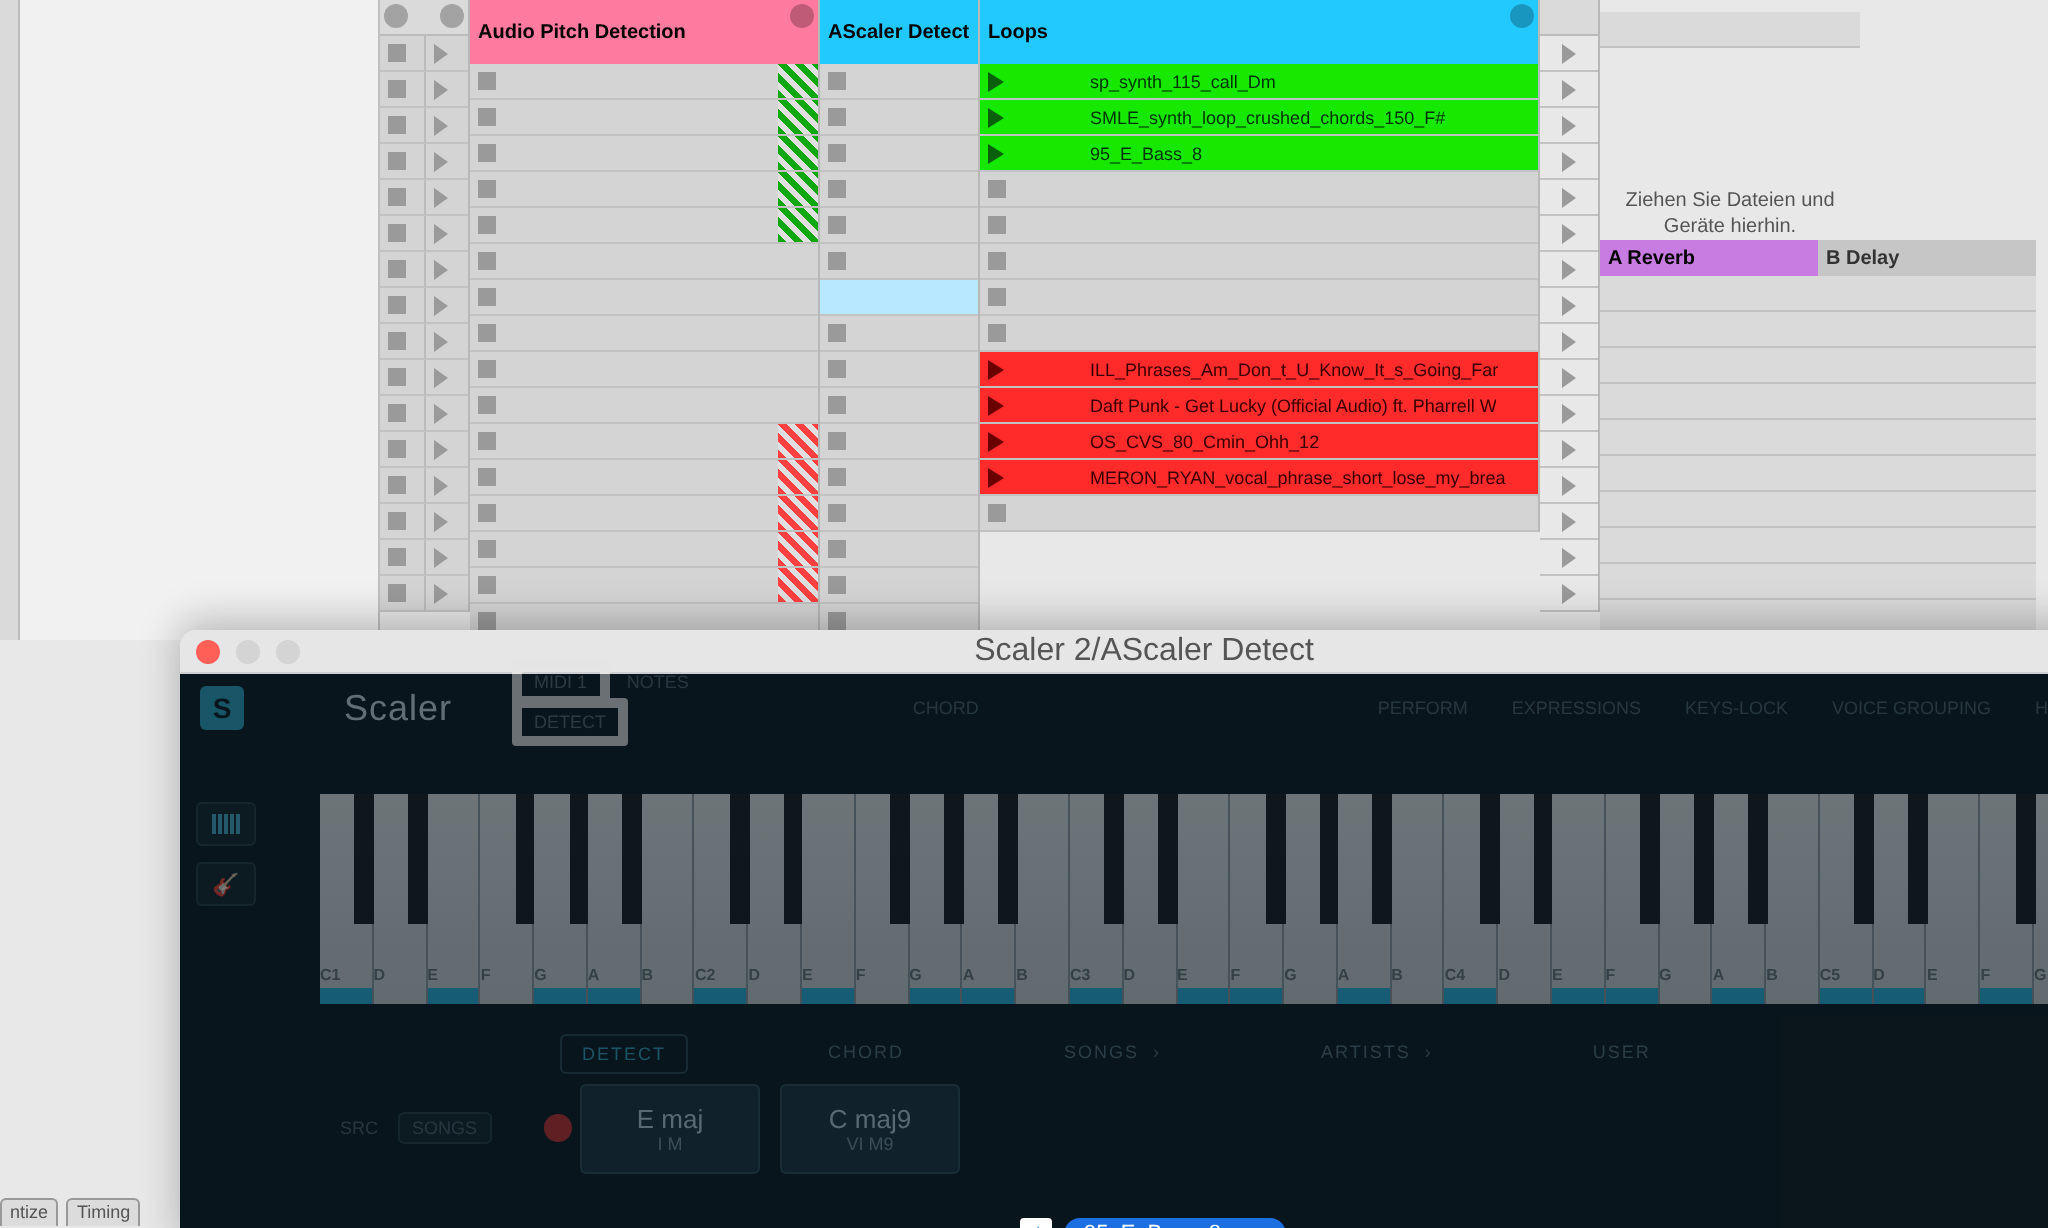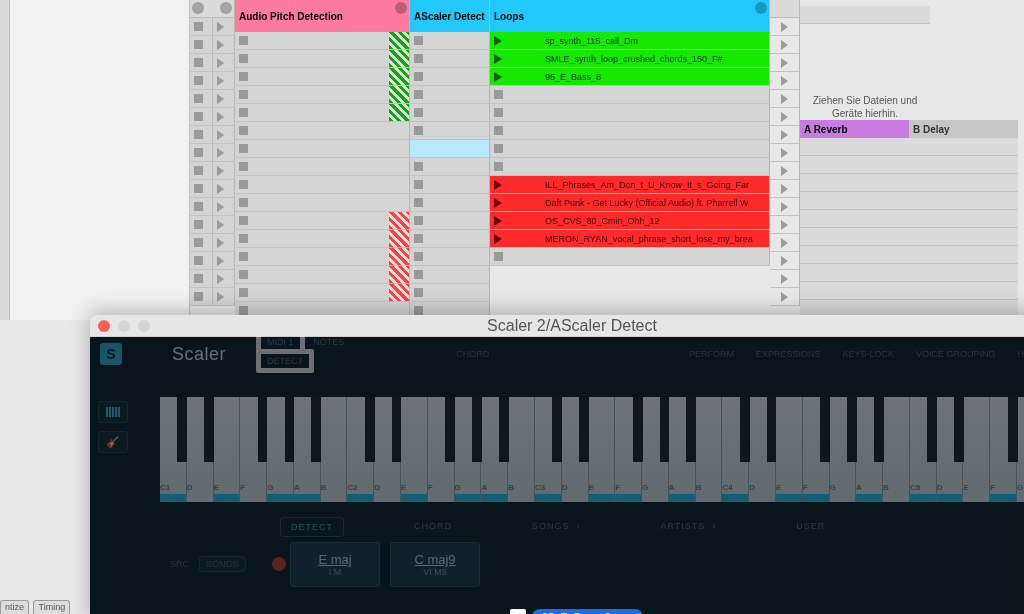--- a/index.html
+++ b/index.html
@@ -82,21 +82,21 @@
   .tab-row { position:absolute; left:190px; top:180px; display:flex; gap:60px; font-size:9px; letter-spacing:1px; color:#5a7480; }
   .tab-row .tab { padding:4px 10px; }
   .tab-row .tab.active { color:#36a7c8; border:1px solid #2e4b58; border-radius:3px; }
 
   .src-row { position:absolute; left:80px; top:218px; display:flex; align-items:center; gap:10px; font-size:9px; color:#4f6773; }
   .chip { background:#162630; border:1px solid #28404c; border-radius:3px; padding:2px 6px; }
   .rec { width:14px;height:14px;border-radius:50%;background:#c33; }
   .iconbtn { width:22px;height:18px;background:#162630;border:1px solid #28404c;border-radius:3px;display:flex;align-items:center;justify-content:center;color:#9fb4bf; font-size:10px; }
 
   .chord-box { position:absolute; top:205px; width:90px; height:45px; background:#203745; border:1px solid #30505e; border-radius:3px; display:flex; flex-direction:column; align-items:center; justify-content:center; color:#bcd4df; }
-  .chord-main { font-size:13px;text-decoration:underline; }
+  .chord-main { font-size:13px; }
   .chord-sub { font-size:9px; color:#7a96a3; }
 
   .drag-audio { position:absolute; left:420px; top:272px; display:flex; align-items:center; gap:6px; }
   .drag-icon { width:16px;height:16px;background:#fff;border-radius:2px;display:flex;align-items:center;justify-content:center; }
   .drag-icon::before { content:""; display:block; width:8px;height:8px;background:linear-gradient(#2a6bd4,#2a6bd4); clip-path:polygon(0 40%,60% 40%,60% 0,100% 50%,60% 100%,60% 60%,0 60%);} 
   .drag-pill { background:#1b6fe0; color:#fff; font-size:11px; padding:2px 10px; border-radius:10px; }
 
   .detected { position:absolute; left:100px; bottom:2px; font-size:8px; color:#3f5a67; letter-spacing:1px; }
 </style>
 </head>

